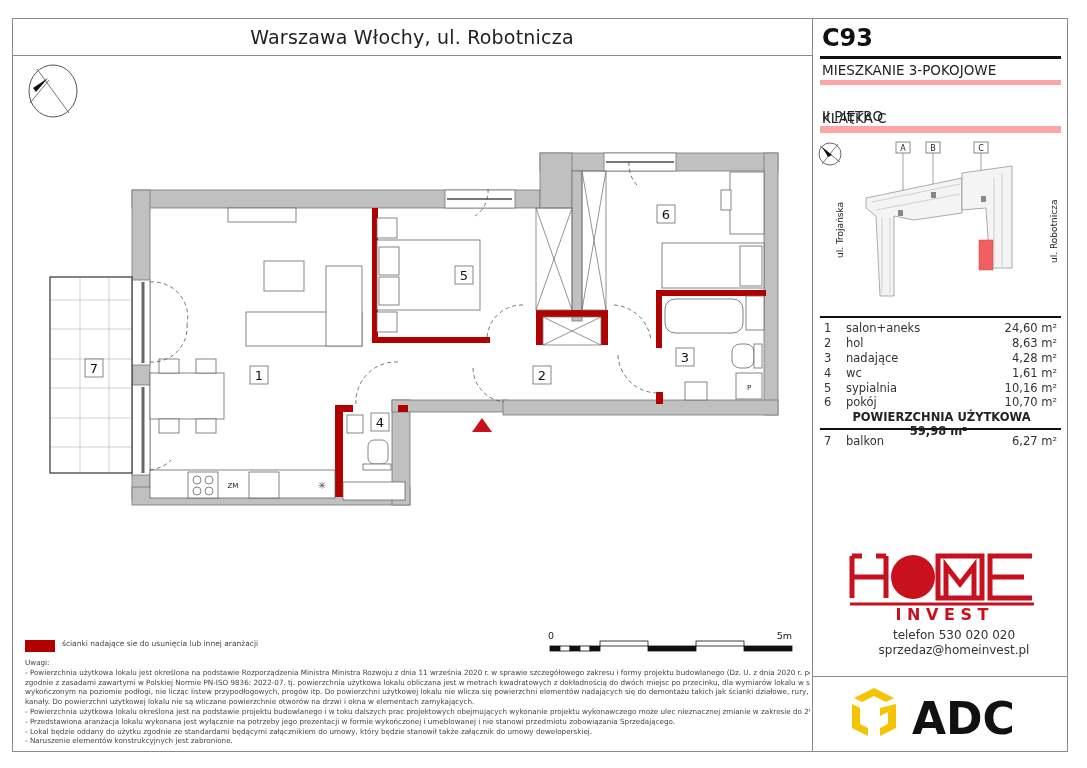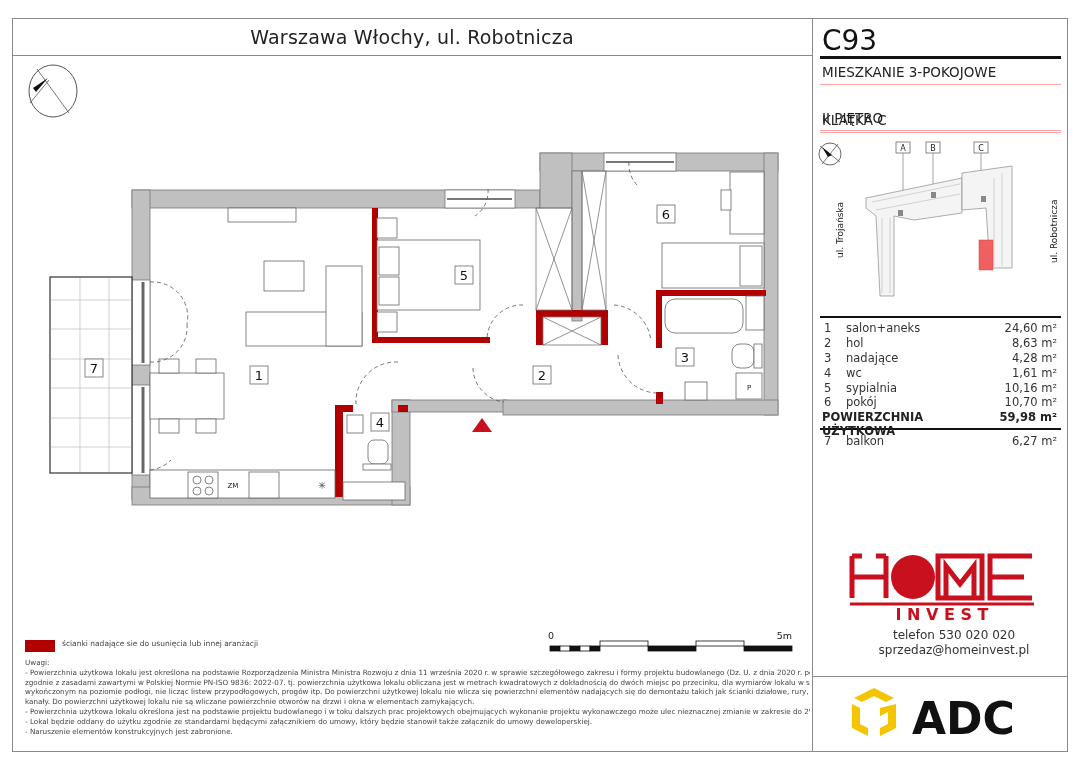--- a/index.html
+++ b/index.html
@@ -1,29 +1,29 @@
 <!DOCTYPE html>
 <html><head>
 <meta charset="utf-8">
 <style>
   html, body { margin:0; padding:0; background:#ffffff; }
   body { width:1087px; height:768px; position:relative; overflow:hidden; font-family:"DejaVu Sans", sans-serif; color:#222; }
   .frame { position:absolute; left:12px; top:18px; width:1056px; height:734px; border:1px solid #8a8a8a; box-sizing:border-box; }
   .left-title { position:absolute; left:12px; top:18px; width:800px; height:38px; border-bottom:1px solid #8a8a8a; box-sizing:border-box; display:flex; align-items:center; justify-content:center; font-size:19px; color:#222; letter-spacing:0.2px;text-align:center; }
   .vdiv { position:absolute; left:812px; top:18px; width:1px; height:734px; background:#8a8a8a; }
-  .unit-code { position:absolute; left:822px; top:24px; font-size:28px; font-weight:normal; color:#111; }
+  .unit-code { position:absolute; left:822px; top:24px; font-size:24px; font-weight:bold; color:#111; }
   .thick-rule { position:absolute; left:820px; top:56px; width:241px; height:3px; background:#111; }
-  .info-row { position:absolute; left:820px; width:241px; height:26px; border-bottom:1px solid #fca5a5; box-sizing:border-box; font-size:13.5px; color:#222; display:flex; align-items:center; padding-left:2px; }
+  .info-row { position:absolute; left:820px; width:241px; height:26px; border-bottom:5px solid #fca5a5; box-sizing:border-box; font-size:13.5px; color:#222; display:flex; align-items:center; padding-left:2px; }
   .keyplan { position:absolute; left:812px; top:138px; width:256px; height:172px; }
   .rooms { position:absolute; left:820px; top:316px; width:241px; }
   .room-row { display:flex; font-size:11.5px; height:14.8px; align-items:center; color:#333; }
   .room-row .num { width:22px; padding-left:4px; }
   .room-row .name { flex:1; }
   .room-row .area { text-align:right; padding-right:4px; }
-  .total-row { display:flex; font-size:11.5px; font-weight:bold; height:18px; align-items:flex-start; border-bottom:2px solid #111; }
+  .total-row { display:flex; font-size:11.5px; font-weight:bold; height:18px; align-items:center; border-bottom:2px solid #111;flex-direction:column; }
   .total-row .name { flex:1; padding-left:2px; }
   .total-row .area { padding-right:4px; }
   .rule-top { height:2px; background:#111; margin-bottom:3px; }
   .logo-home { position:absolute; left:848px; top:552px; width:188px; height:70px; }
   .contact { position:absolute; left:812px; top:628px; width:284px; text-align:center; font-size:12px; color:#333; line-height:15px; }
   .logo-divider { position:absolute; left:812px; top:676px; width:256px; height:1px; background:#8a8a8a; }
   .adc-logo { position:absolute; left:850px; top:686px; width:190px; height:58px; }
   .legend-swatch { position:absolute; left:25px; top:640px; width:30px; height:12px; background:#b00000; }
   .legend-text { position:absolute; left:62px; top:639px; font-size:7.5px; color:#444; }
   .notes { position:absolute; left:25px; top:658px; width:785px; font-size:7.2px; line-height:9.8px; color:#444; }
@@ -320,20 +320,21 @@
 <div class="legend-swatch"></div>
 <div class="legend-text">ścianki nadające sie do usunięcia lub innej aranżacji</div>
 
 <div class="notes">
   <div>Uwagi:</div>
   <div>- Powierzchnia użytkowa lokalu jest określona na podstawie Rozporządzenia Ministra Ministra Rozwoju z dnia 11 września 2020 r. w sprawie szczegółowego zakresu i formy projektu budowlanego (Dz. U. z dnia 2020 r. poz. 1609)</div>
   <div>zgodnie z zasadami zawartymi w Polskiej Normie PN-ISO 9836: 2022-07. tj. powierzchnia użytkowa lokalu obliczana jest w metrach kwadratowych z dokładnością do dwóch miejsc po przecinku, dla wymiarów lokalu w stanie</div>
   <div>wykończonym na poziomie podłogi, nie licząc listew przypodłogowych, progów itp. Do powierzchni użytkowej lokalu nie wlicza się powierzchni elementów nadających się do demontażu takich jak ścianki działowe, rury,</div>
   <div>kanały. Do powierzchni użytkowej lokalu nie są wliczane powierzchnie otworów na drzwi i okna w elementach zamykających.</div>
   <div>- Powierzchnia użytkowa lokalu określona jest na podstawie projektu budowlanego i w toku dalszych prac projektowych obejmujących wykonanie projektu wykonawczego może ulec nieznacznej zmianie w zakresie do 2%</div>
+  <div>- Przedstawiona aranżacja lokalu wykonana jest wyłącznie na potrzeby jego prezentacji w formie wykończonej i umeblowanej i nie stanowi przedmiotu zobowiązania Sprzedającego.</div>
   <div>- Lokal będzie oddany do użytku zgodnie ze standardami będącymi załącznikiem do umowy, który będzie stanowił także załącznik do umowy deweloperskiej.</div>
   <div>- Naruszenie elementów konstrukcyjnych jest zabronione.</div>
 </div>
 
 <div class="scalebar">
   <span class="scale-label" style="left:0; top:0;">0</span>
   <span class="scale-label" style="right:6px; top:0;text-align:right;">5m</span>
   <svg width="250" height="30" style="position:absolute;left:0;top:0;" viewBox="0 0 250 30">
     <g stroke="#111" stroke-width="0.8">
       <rect x="2" y="16" width="10" height="5" fill="#111"></rect>

